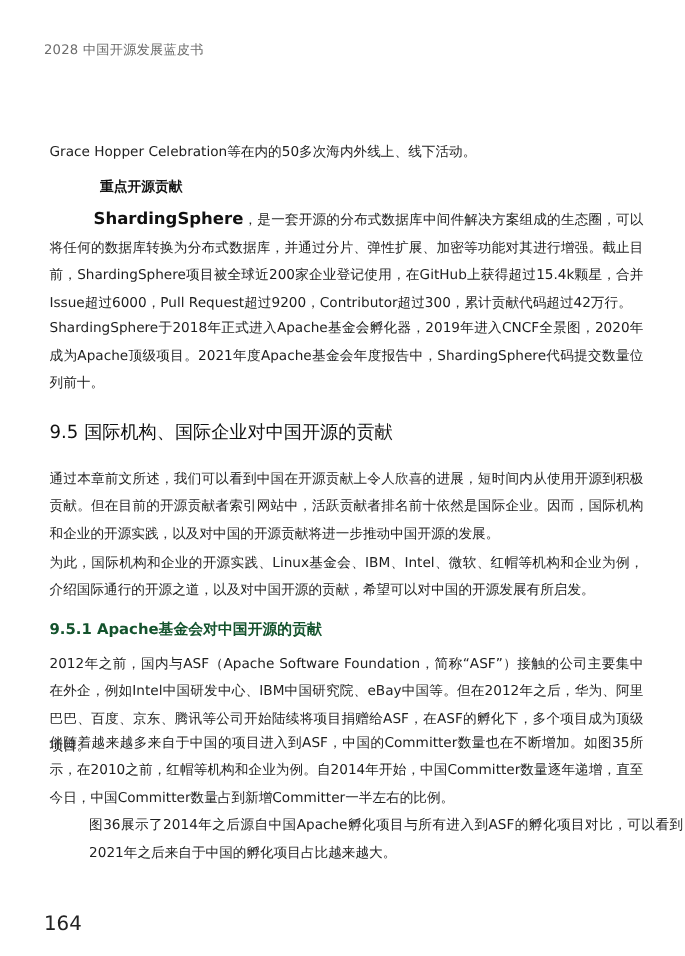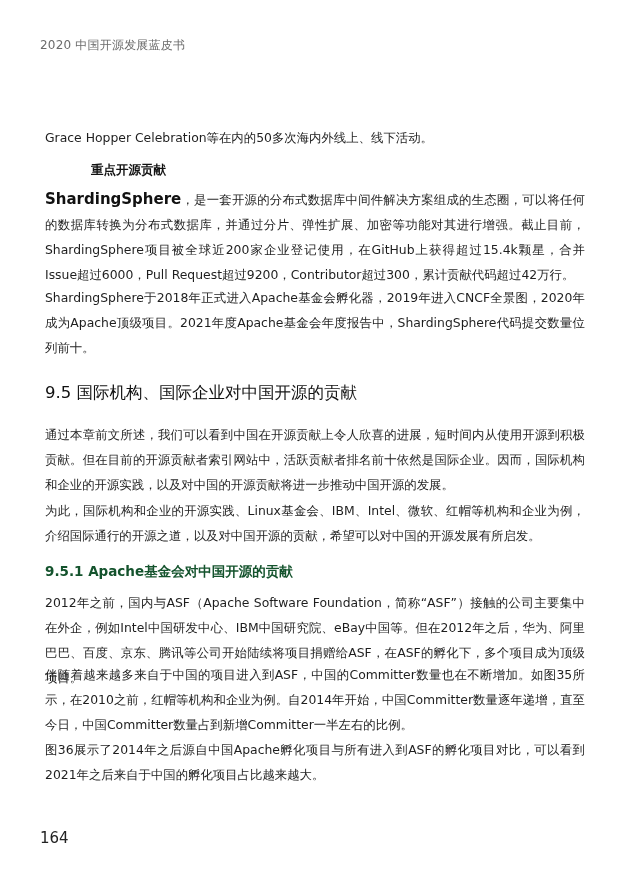--- a/index.html
+++ b/index.html
@@ -57,33 +57,34 @@
       position: absolute;
       left: 0;
       font-size: 13.5px;
       font-weight: bold;
       color: #14532d;
     }
     .lead-term {
       font-size: 15px;
       font-weight: bold;
       color: #111;
+      margin-left: 40px;
     }
     .page-number {
       position: absolute;
       left: 40px;
       top: 829px;
-      font-size: 15px;
+      font-size: 18px;
       color: #222;
     }
   </style>
 </head>
 <body>
 
-<div class="running-header">2020 中国开源发展蓝皮书</div>
+<div class="running-header">2028 中国开源发展蓝皮书</div>
 
 <div class="content">
 
   <div class="line-block" style="top:125px;">Grace Hopper Celebration等在内的50多次海内外线上、线下活动。</div>
 
   <div class="subheading" style="top:162px;margin-left:46px;">重点开源贡献</div>
 
   <div class="line-block" style="top:187px;"><span class="lead-term">ShardingSphere</span><span>，是一套开源的分布式数据库中间件解决方案组成的生态圈，可以将任何的数据库转换为分布式数据库，并通过分片、弹性扩展、加密等功能对其进行增强。截止目前，ShardingSphere项目被全球近200家企业登记使用，在GitHub上获得超过15.4k颗星，合并Issue超过6000，Pull Request超过9200，Contributor超过300，累计贡献代码超过42万行。</span></div>
 
   <div class="line-block" style="top:285px;">ShardingSphere于2018年正式进入Apache基金会孵化器，2019年进入CNCF全景图，2020年成为Apache顶级项目。2021年度Apache基金会年度报告中，ShardingSphere代码提交数量位列前十。</div>
@@ -93,17 +94,17 @@
   <div class="line-block" style="top:422px;">通过本章前文所述，我们可以看到中国在开源贡献上令人欣喜的进展，短时间内从使用开源到积极贡献。但在目前的开源贡献者索引网站中，活跃贡献者排名前十依然是国际企业。因而，国际机构和企业的开源实践，以及对中国的开源贡献将进一步推动中国开源的发展。</div>
 
   <div class="line-block" style="top:498px;">为此，国际机构和企业的开源实践、Linux基金会、IBM、Intel、微软、红帽等机构和企业为例，介绍国际通行的开源之道，以及对中国开源的贡献，希望可以对中国的开源发展有所启发。</div>
 
   <div class="subsection-heading" style="top:563px;">9.5.1  Apache基金会对中国开源的贡献</div>
 
   <div class="line-block" style="top:590px;">2012年之前，国内与ASF（Apache Software Foundation，简称“ASF”）接触的公司主要集中在外企，例如Intel中国研发中心、IBM中国研究院、eBay中国等。但在2012年之后，华为、阿里巴巴、百度、京东、腾讯等公司开始陆续将项目捐赠给ASF，在ASF的孵化下，多个项目成为顶级项目。</div>
 
   <div class="line-block" style="top:662px;">伴随着越来越多来自于中国的项目进入到ASF，中国的Committer数量也在不断增加。如图35所示，在2010之前，红帽等机构和企业为例。自2014年开始，中国Committer数量逐年递增，直至今日，中国Committer数量占到新增Committer一半左右的比例。</div>
 
-  <div class="line-block" style="top:737px;">图36展示了2014年之后源自中国Apache孵化项目与所有进入到ASF的孵化项目对比，可以看到2021年之后来自于中国的孵化项目占比越来越大。</div>
+  <div class="line-block" style="top:737px;margin-left:36px;">图36展示了2014年之后源自中国Apache孵化项目与所有进入到ASF的孵化项目对比，可以看到2021年之后来自于中国的孵化项目占比越来越大。</div>
 
 </div>
 
 <div class="page-number">164</div>
 
 </body></html>

